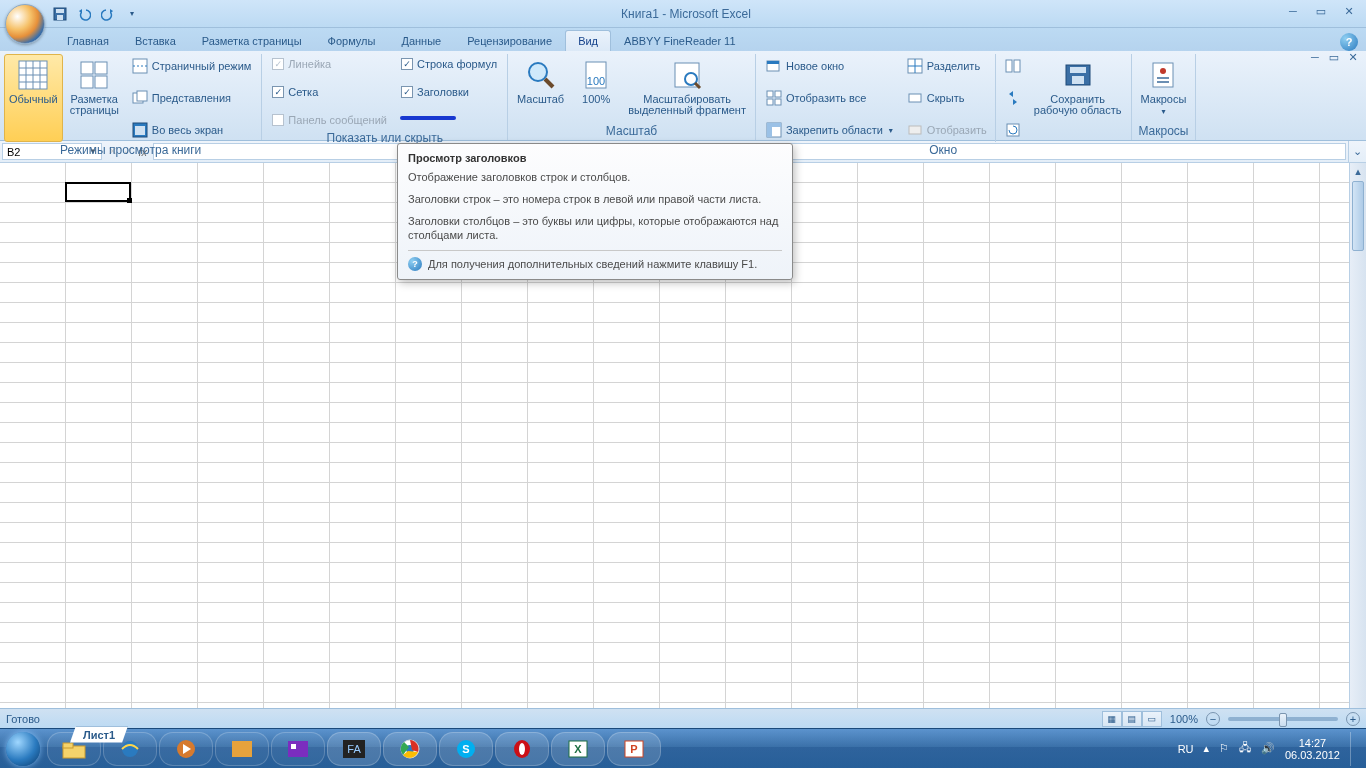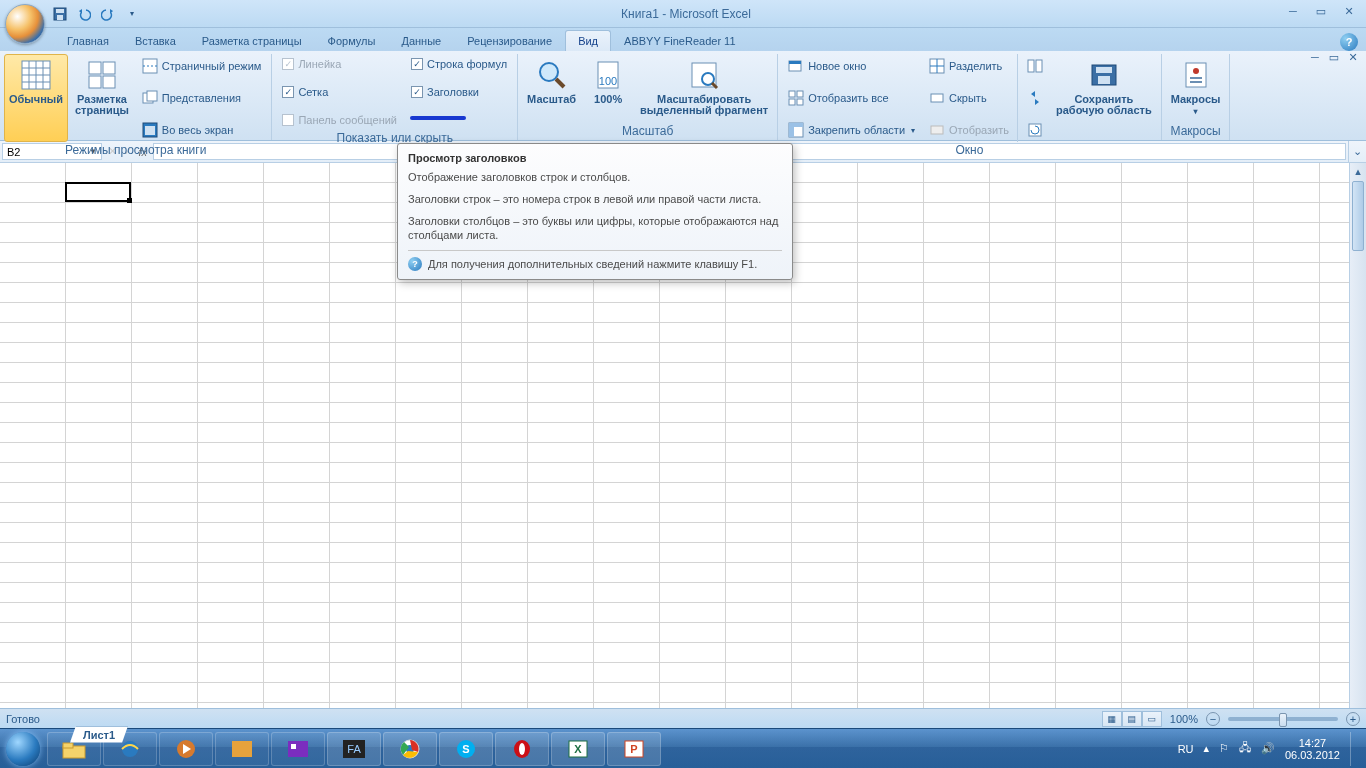--- a/index.html
+++ b/index.html
@@ -22,21 +22,21 @@
 
 
 .ribbon { height:90px; background:linear-gradient(#eaf2fb,#dae8f6 60%,#cfe1f2); border-bottom:1px solid #9fbfdc; display:flex; padding-top:3px; position:relative; }
 .group { border-right:1px solid #b8cfe5; display:flex; flex-direction:column; padding:0 4px; position:relative; }
 .group-label { text-align:center; color:#3b6a99; font-size:12px; padding:1px 0 2px; margin-top:auto; }
 .group-body { display:flex; flex:1; gap:2px; }
 .bigbtn { display:flex; flex-direction:column; align-items:center; justify-content:flex-start; padding:2px 4px; text-align:center; border:1px solid transparent; border-radius:3px; min-width:50px; }
 .bigbtn:hover, .bigbtn.active { background:linear-gradient(#fff1c8,#ffd76b); border-color:#e0b44a; }
 .bigbtn.active { background:linear-gradient(#ffe9a8,#ffcf55); }
 .ico { margin:2px 0 3px; }
-.btn-label { color:#2a5a8a; line-height:11px;font-weight:bold; }
+.btn-label { color:#2a5a8a; line-height:11px; }
 .small-items { display:flex; flex-direction:column; gap:12px; padding:2px 3px; }
 .small-item { display:flex; align-items:center; gap:4px; color:#2a5a8a; padding:1px 2px; border:1px solid transparent; border-radius:2px; white-space:nowrap; }
 .small-item .sico { width:16px; height:16px; display:inline-flex; align-items:center; justify-content:center; }
 .small-item.disabled { color:#9aa7b5; }
 .chk { width:12px; height:12px; border:1px solid #7a95b0; background:#fff; display:inline-flex; align-items:center; justify-content:center; font-size:9px; color:#2a5a8a; }
 .chk.disabled { border-color:#b6c2cf; color:#b6c2cf; }
 
 
 .formula-row { height:22px; background:linear-gradient(#eef4fb,#e4eef8); border-bottom:1px solid #b8cfe5; display:flex; align-items:stretch; }
 .namebox { width:100px; border-right:1px solid #b8cfe5; display:flex; align-items:center; padding:0 4px; background:#fff; margin:2px; border:1px solid #b8cfe5; }
@@ -77,21 +77,21 @@
 
 .tooltip { position:absolute; left:397px; top:143px; width:396px; background:linear-gradient(#fdfdfe,#eef3f9); border:1px solid #8a8a8a; border-radius:3px; box-shadow:2px 3px 8px rgba(0,0,0,.25); z-index:100; padding:8px 10px; color:#4a4a4a; }
 .tooltip .tt-title { font-weight:bold; color:#333; margin-bottom:6px; }
 .tooltip p { margin-bottom:8px; line-height:14px; }
 .tooltip .help-row { border-top:1px solid #c8c8c8; padding-top:6px; display:flex; align-items:center; gap:6px; }
 .tooltip .help-ico { width:14px; height:14px; border-radius:50%; background:radial-gradient(circle at 30% 30%,#8fcff2,#2a7abf); color:#fff; text-align:center; line-height:14px; font-size:9px; font-weight:bold; }
 
 
 .underline-mark { position:absolute; width:56px; height:4px; background:#1838d0; border-radius:2px; }
 .taskbar-full { position:absolute; bottom:0; left:0; right:0; height:40px; background:linear-gradient(rgba(255,255,255,.15),rgba(0,0,0,.1)),linear-gradient(#3f80c5 0%,#2c6aaa 45%,#1e5a9c 46%,#2c6aaa 100%); display:flex; align-items:center; border-top:1px solid #1a4a7c; }
-.task-item { width:54px; height:34px; margin:0 1px; border:1px solid rgba(255,255,255,.2); border-radius:3px; display:flex; align-items:center; justify-content:center; background:rgba(255,255,255,.05); }
+.task-item { width:54px; height:34px; margin:0 1px; border:1px solid rgba(255,255,255,.2); border-radius:14px; display:flex; align-items:center; justify-content:center; background:rgba(255,255,255,.05); }
 .task-item.running { background:rgba(255,255,255,.15); }
 .start-orb { width:46px; height:40px; display:flex; align-items:center; justify-content:center; }
 .start-orb div { width:34px; height:34px; border-radius:50%; background:radial-gradient(circle at 35% 30%,#9fd7ff,#2a7abf 55%,#0a3a6c); box-shadow:0 0 6px rgba(140,200,255,.8); }
 .tray { margin-left:auto; display:flex; align-items:center; gap:10px; color:#fff; padding-right:6px; }
 .tray .clock { text-align:center; line-height:12px; font-size:11px; }
 
 
 svg { display:block; }
 </style>
 </head>

